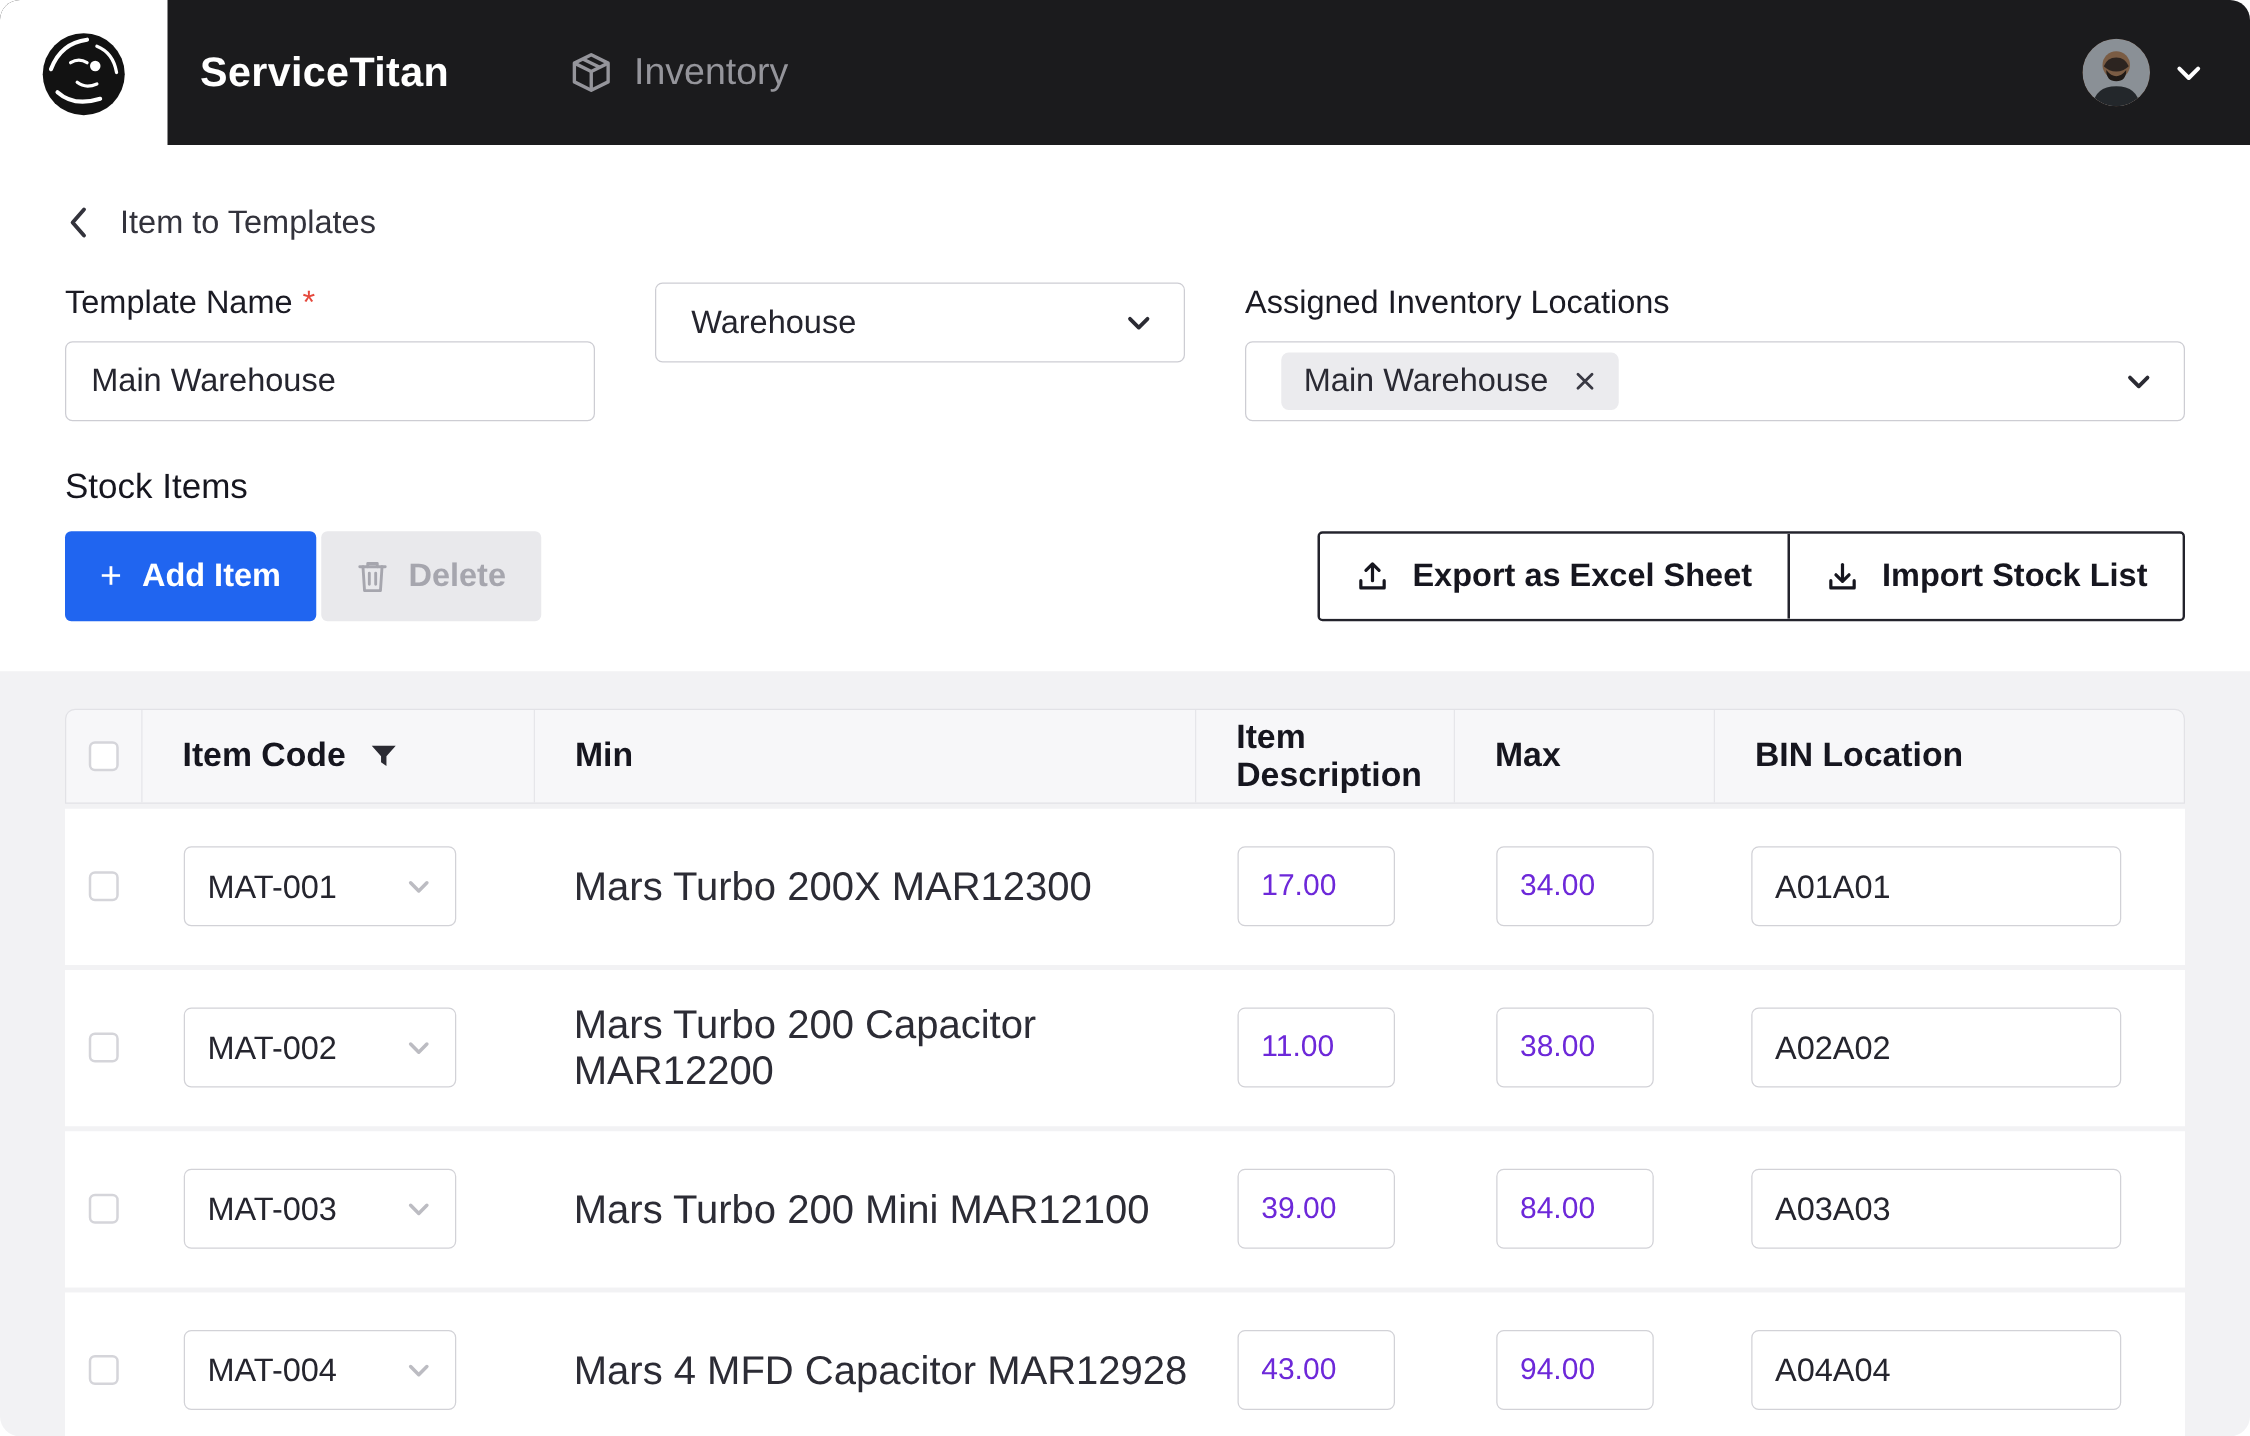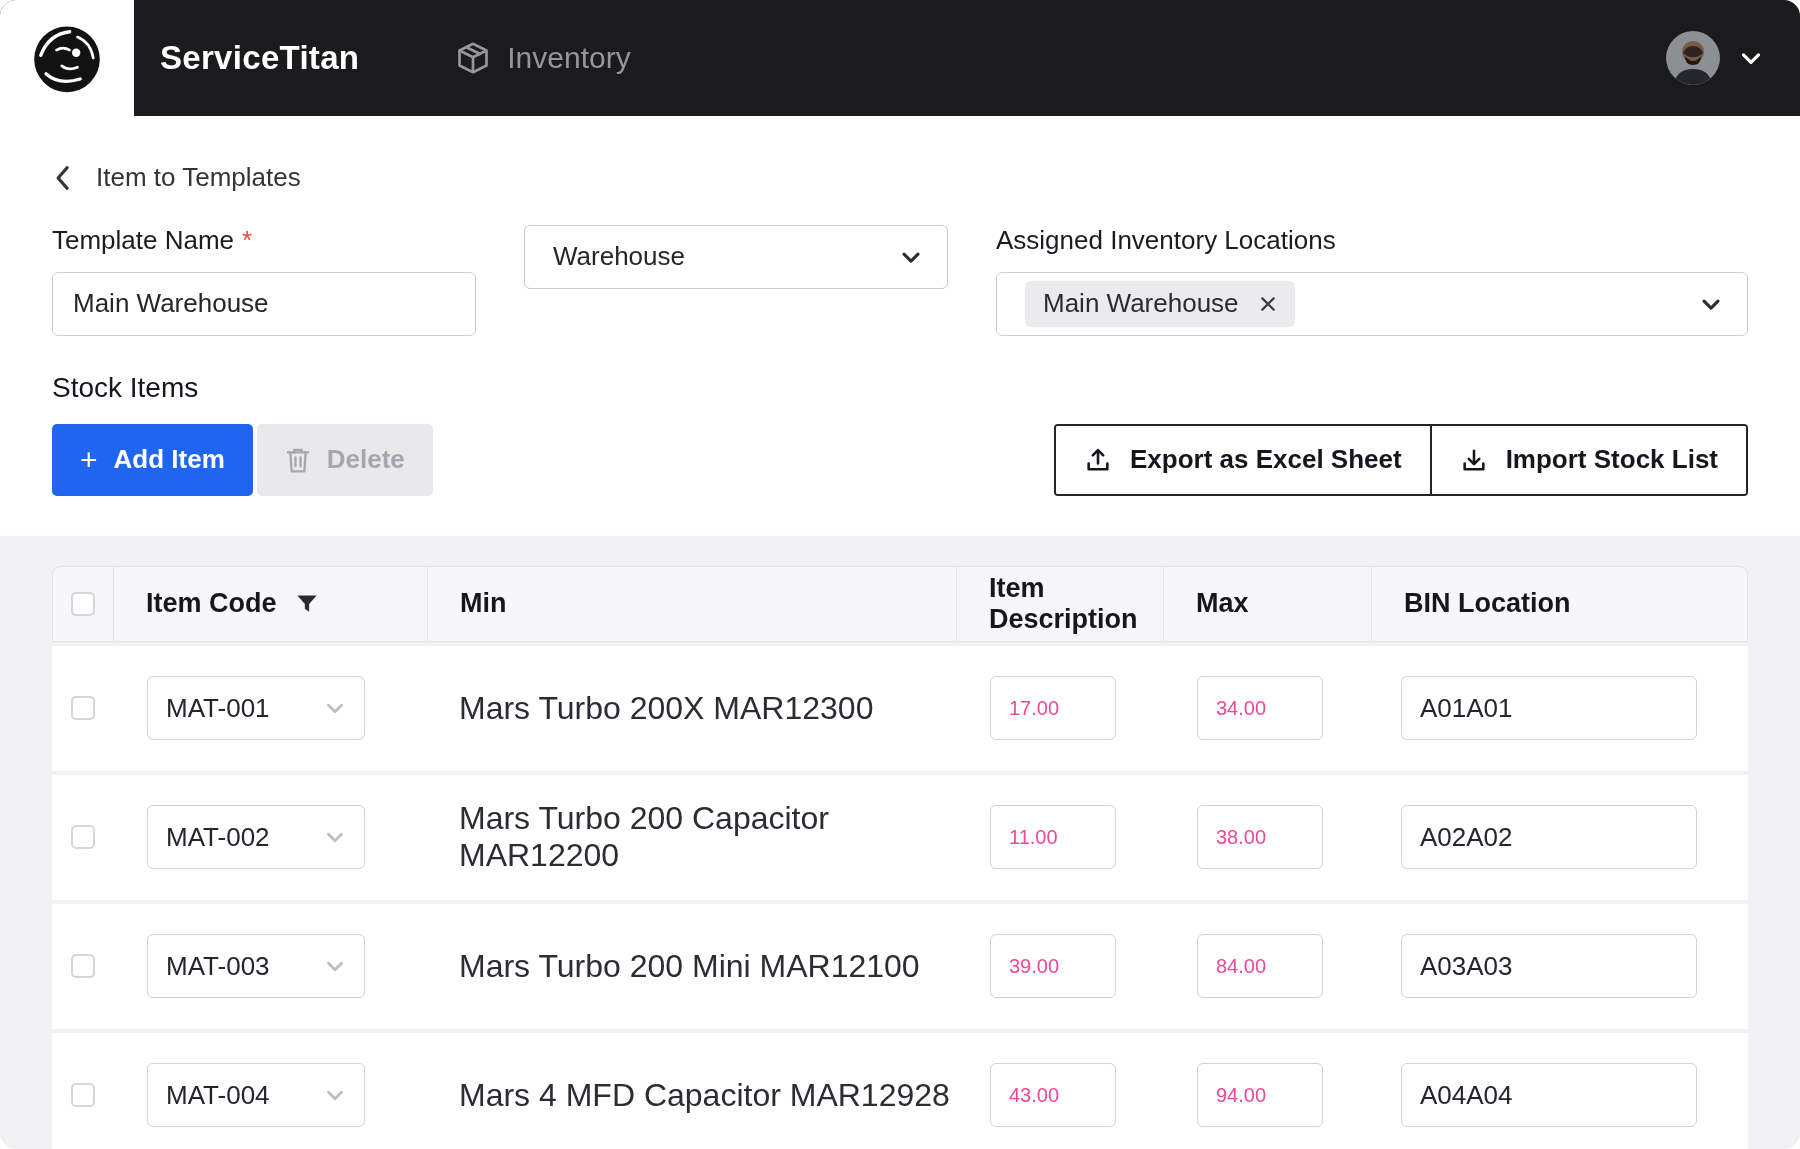--- a/index.html
+++ b/index.html
@@ -84,21 +84,21 @@
     appearance:none; -webkit-appearance:none; width:24px; height:24px; border:2px solid #d5d5da;
     border-radius:5px; background:#fff; cursor:pointer; display:inline-block;
   }
   .code-select {
     width:218px; height:64px; border:1px solid #d2d2d7; border-radius:6px; margin-left:34px;
     display:flex; align-items:center; justify-content:space-between; padding:0 16px 0 18px;
     font-size:26px; color:#25252e; background:#fff; cursor:pointer;
   }
   .num-input {
     width:126px; height:64px; border:1px solid #d2d2d7; border-radius:6px; margin-left:34px;
-    font-size:20px; color:#ec4899; padding:0 18px; background:#fff; outline:none;
+    font-size:24px; color:#6d28d9; padding:0 18px; background:#fff; outline:none;
     font-family:"Liberation Sans", sans-serif;
   }
   .bin-input {
     width:296px; height:64px; border:1px solid #d2d2d7; border-radius:6px; margin-left:30px;
     font-size:26px; color:#25252e; padding:0 18px; background:#fff; outline:none;
     font-family:"Liberation Sans", sans-serif;
   }
   .icon { display:inline-flex; }
 </style>
 </head>

